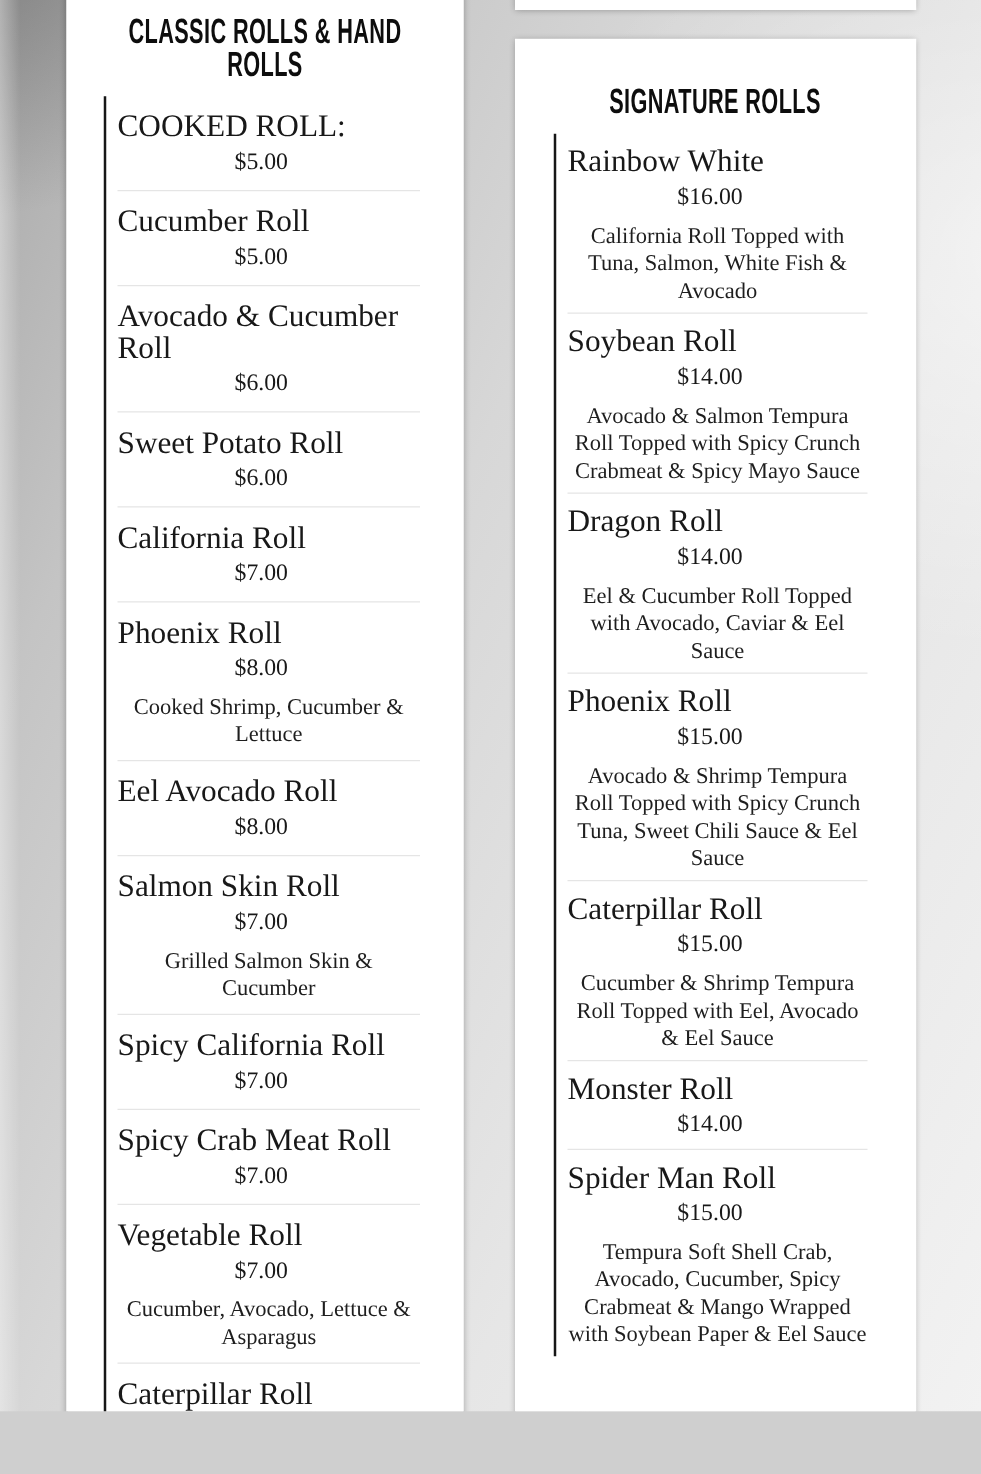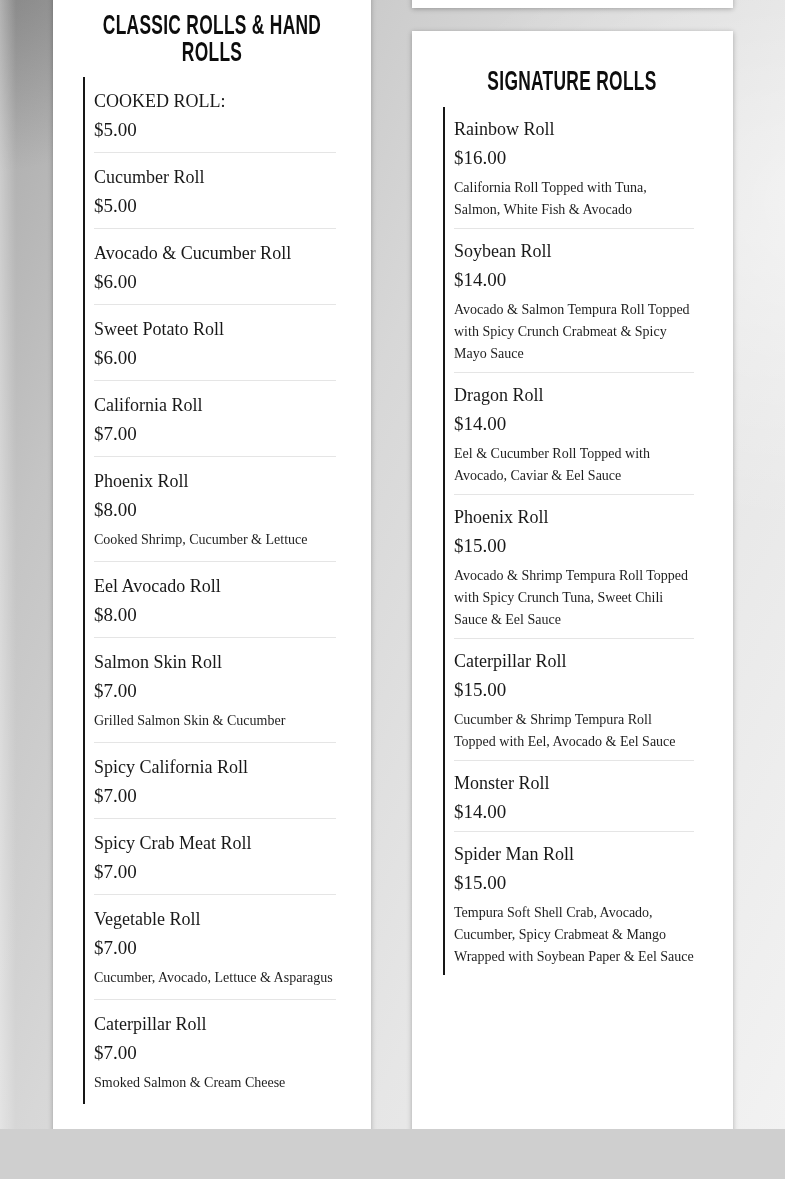--- a/index.html
+++ b/index.html
@@ -48,23 +48,23 @@
     padding-left: 9px;
     margin-top: 12px;
   }
   .card-left  .menu-list { margin-left: 30px; margin-right: 35px; }
   .card-right .menu-list { margin-left: 31px; margin-right: 39px; margin-top: 13px; }
 
   .item { padding: 12px 0 10px 0; border-bottom: 1px solid #e5e5e5; }
   .card-right .item { padding: 10px 0 7px 0; }
   .item:last-child { border-bottom: none; }
 
-  .item-name  { font-size: 18px; line-height: 25px; color: #181818; }
-  .item-price { font-size: 19px; line-height: 25px; color: #181818; text-align: left; padding-right: 12px; margin-top: 3px; }
-  .item-desc  { font-size: 14px; line-height: 22px; color: #1e1e1e; margin-top: 7px; }
+  .item-name  { font-size: 25px; line-height: 25px; color: #181818; }
+  .item-price { font-size: 19px; line-height: 25px; color: #181818; text-align: center; padding-right: 12px; margin-top: 3px; }
+  .item-desc  { font-size: 18px; line-height: 22px; color: #1e1e1e; margin-top: 7px; text-align: center; }
 </style>
 </head>
 <body>
 
 <div class="screen">
 
   <section class="card card-left">
     <h2 class="section-title">CLASSIC ROLLS &amp; HAND ROLLS</h2>
     <div class="menu-list">
 
@@ -142,21 +142,21 @@
       </div>
   </section>
 
   <section class="card card-stub"></section>
 
   <section class="card card-right">
     <h2 class="section-title">SIGNATURE ROLLS</h2>
     <div class="menu-list">
 
         <div class="item">
-          <div class="item-name">Rainbow Roll</div>
+          <div class="item-name">Rainbow White</div>
           <div class="item-price">$16.00</div>
           <div class="item-desc">California Roll Topped with Tuna, Salmon, White Fish &amp; Avocado</div>
         </div>
 
         <div class="item">
           <div class="item-name">Soybean Roll</div>
           <div class="item-price">$14.00</div>
           <div class="item-desc">Avocado &amp; Salmon Tempura Roll Topped with Spicy Crunch Crabmeat &amp; Spicy Mayo Sauce</div>
         </div>
 

